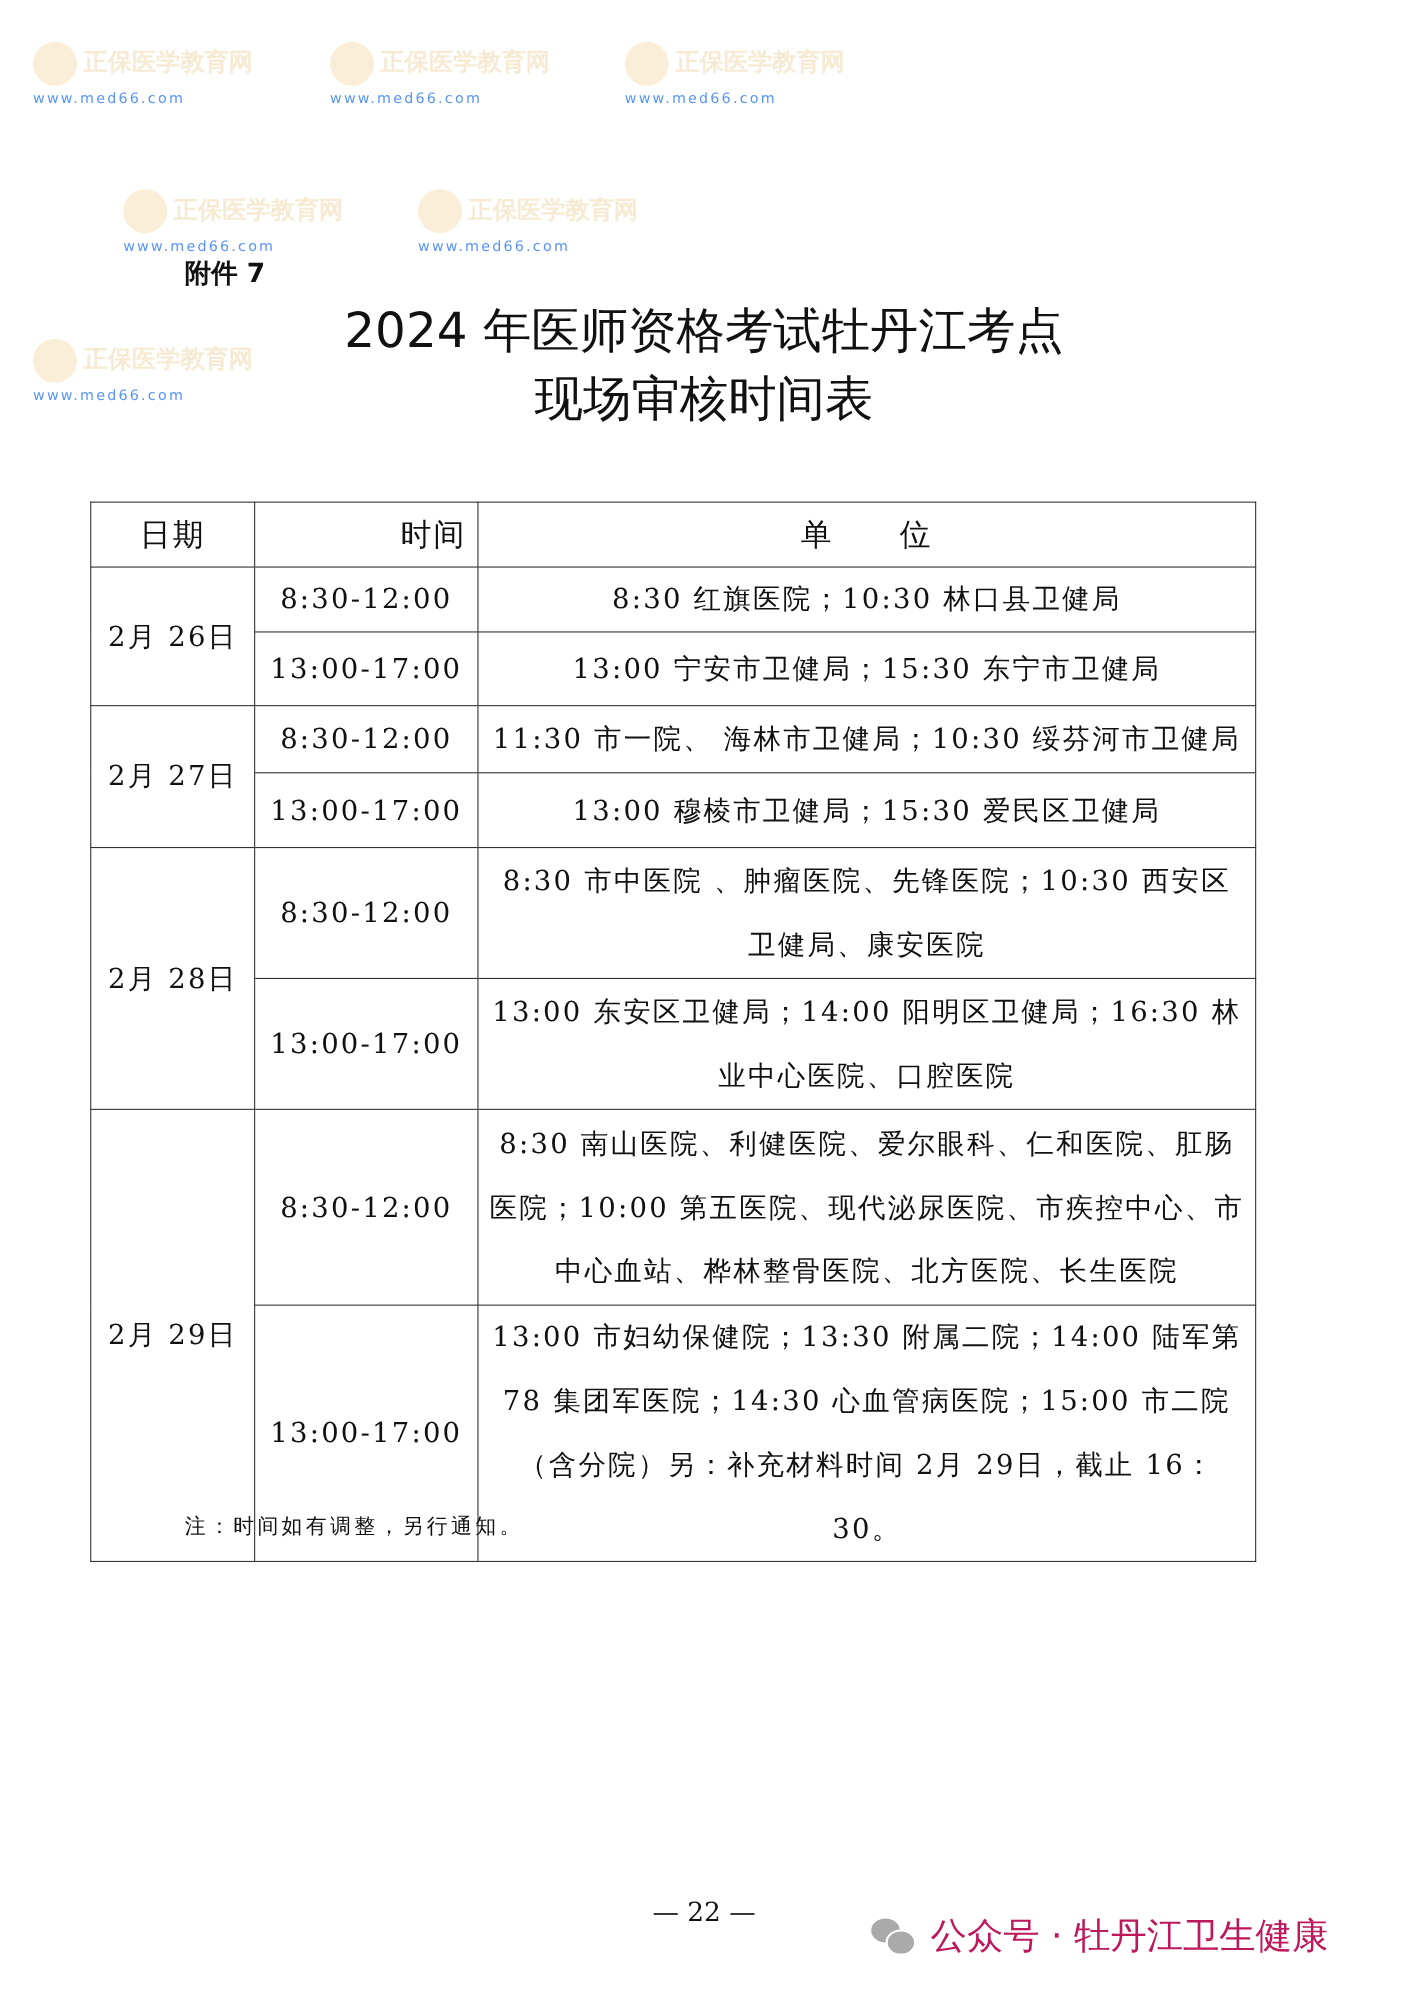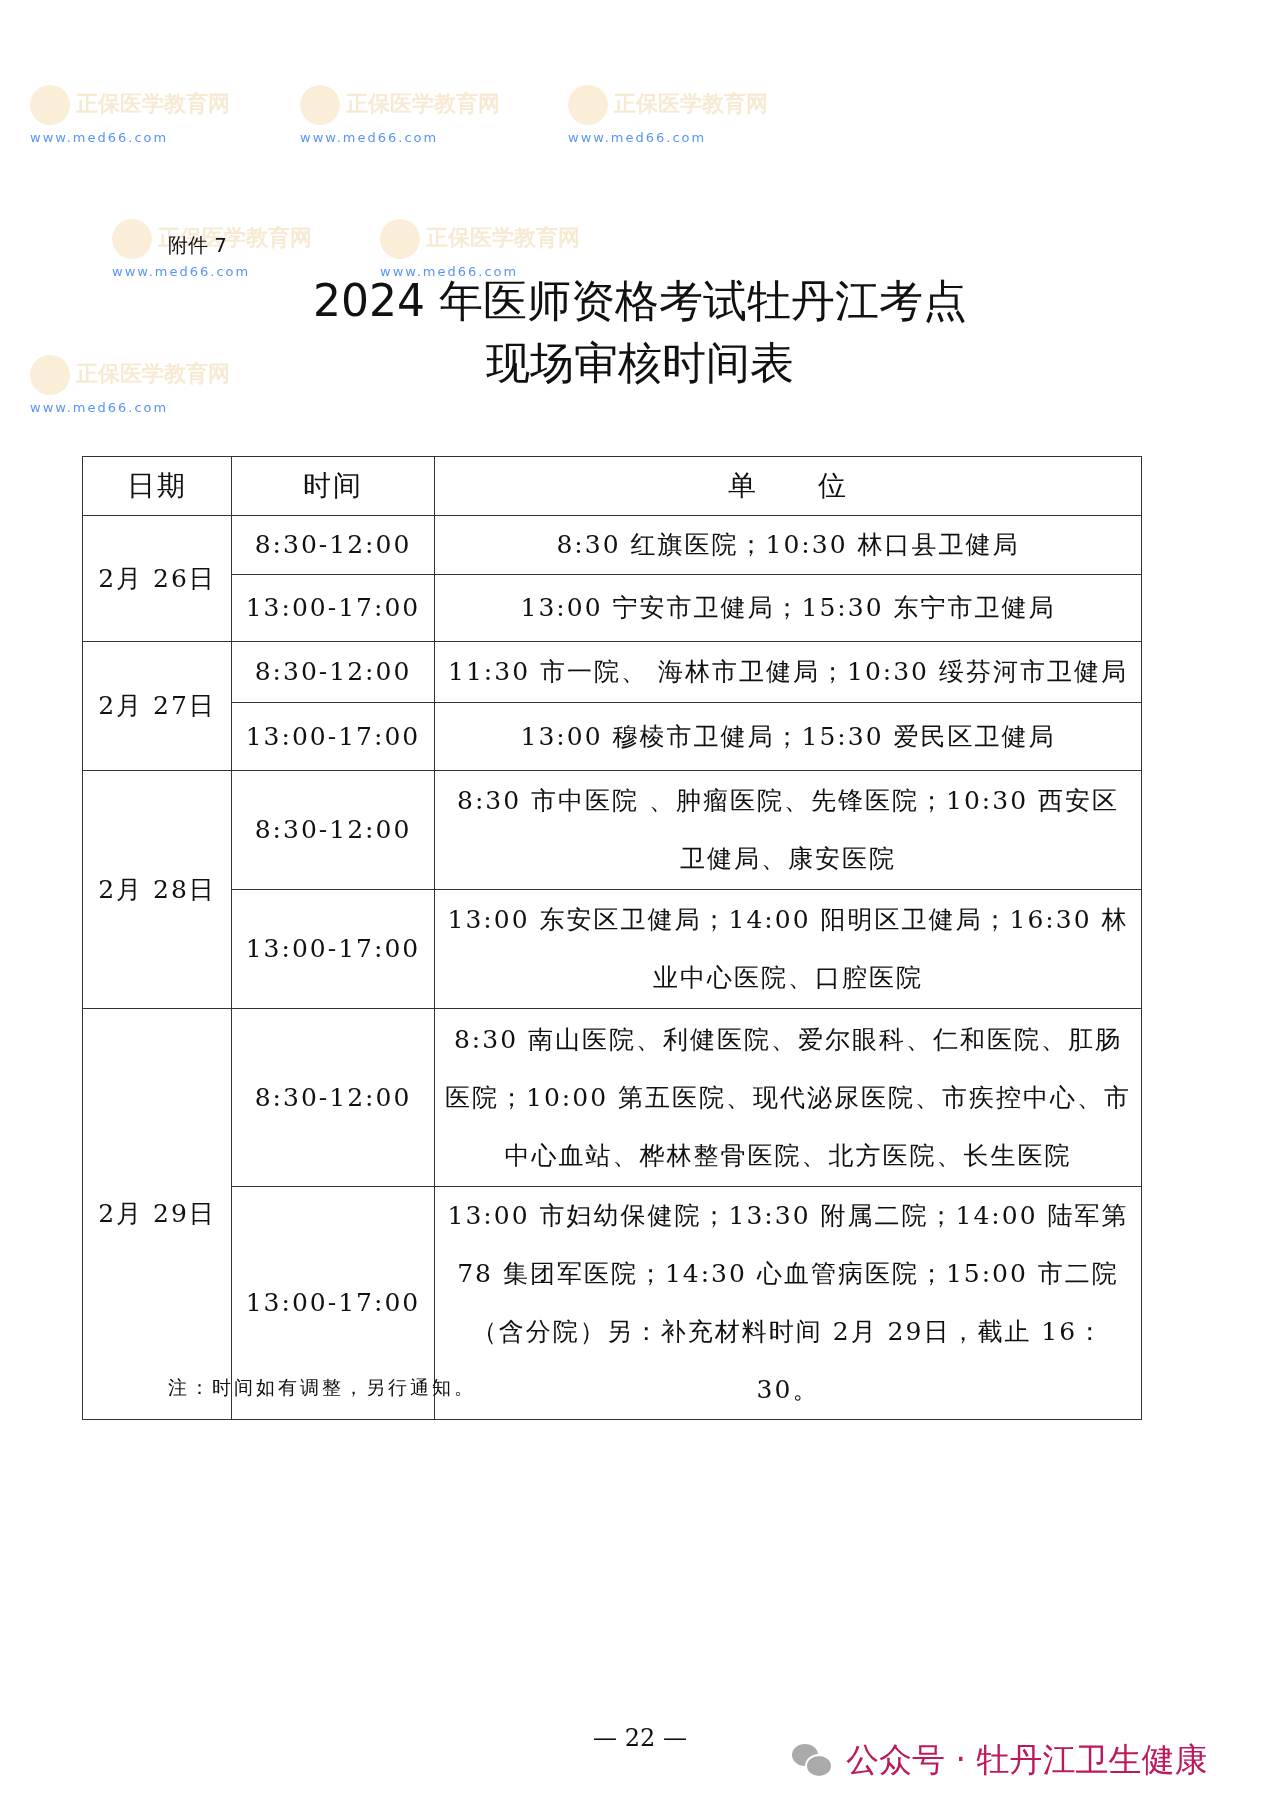--- a/index.html
+++ b/index.html
@@ -1,26 +1,26 @@
 <!DOCTYPE html>
 <html><head>
 <meta charset="utf-8">
 <style>
   html,body{margin:0;padding:0;background:#fff;}
   body{width:1280px;height:1810px;position:relative;overflow:hidden;font-family:"DejaVu Serif","Liberation Serif",serif;color:#111;}
-  .wm{position:absolute;color:#f6e7cc;font-family:"DejaVu Sans",sans-serif;font-weight:bold;font-size:22px;line-height:1;opacity:.85;pointer-events:none;margin-top:47px;}
+  .wm{position:absolute;color:#f6e7cc;font-family:"DejaVu Sans",sans-serif;font-weight:bold;font-size:22px;line-height:1;opacity:.85;pointer-events:none;}
   .wm .url{display:block;font-size:13px;letter-spacing:2px;margin-top:6px;font-weight:normal;color:#3b82f6;}
   .wm .logo{display:inline-block;width:40px;height:40px;border-radius:50%;background:#fbecd2;vertical-align:middle;margin-right:6px;}
-  .attach{position:absolute;left:168px;top:232px;font-size:20px;font-family:"DejaVu Sans",sans-serif;}
+  .attach{position:absolute;left:168px;top:232px;font-size:24px;font-family:"DejaVu Sans",sans-serif;font-weight:bold;}
   .title{position:absolute;left:0;width:1280px;text-align:center;font-family:"DejaVu Sans",sans-serif;font-size:44px;line-height:58px;}
   .t1{top:272px;} .t2{top:334px;}
   table{position:absolute;left:82px;top:413px;width:1060px;border-collapse:collapse;font-size:25px;letter-spacing:2px;margin-top:43px;}
   td,th{border:1.5px solid #333;text-align:center;font-weight:normal;padding:0 10px;line-height:58px;}
   th{font-size:28px;}
-  .c1{width:128px;} .c2{width:182px;}
+  .c1{width:128px;} .c2{width:182px;text-align:right;}
   .note{position:absolute;left:168px;top:1375px;font-size:19px;letter-spacing:3px;}
   .page{position:absolute;left:0;width:1280px;text-align:center;top:1692px;font-size:24px;margin-top:32px;}
   .badge{position:absolute;left:792px;top:1740px;height:40px;display:flex;align-items:center;color:#be185d;font-family:"DejaVu Sans",sans-serif;font-size:33px;}
   .wechat{width:40px;height:36px;position:relative;margin-right:14px;}
   .wechat .b1{position:absolute;left:0;top:2px;width:26px;height:22px;border-radius:50%;background:#aaa;}
   .wechat .b2{position:absolute;left:13px;top:12px;width:24px;height:20px;border-radius:50%;background:#aaa;border:2px solid #fff;}
 </style>
 </head>
 <body>
 

